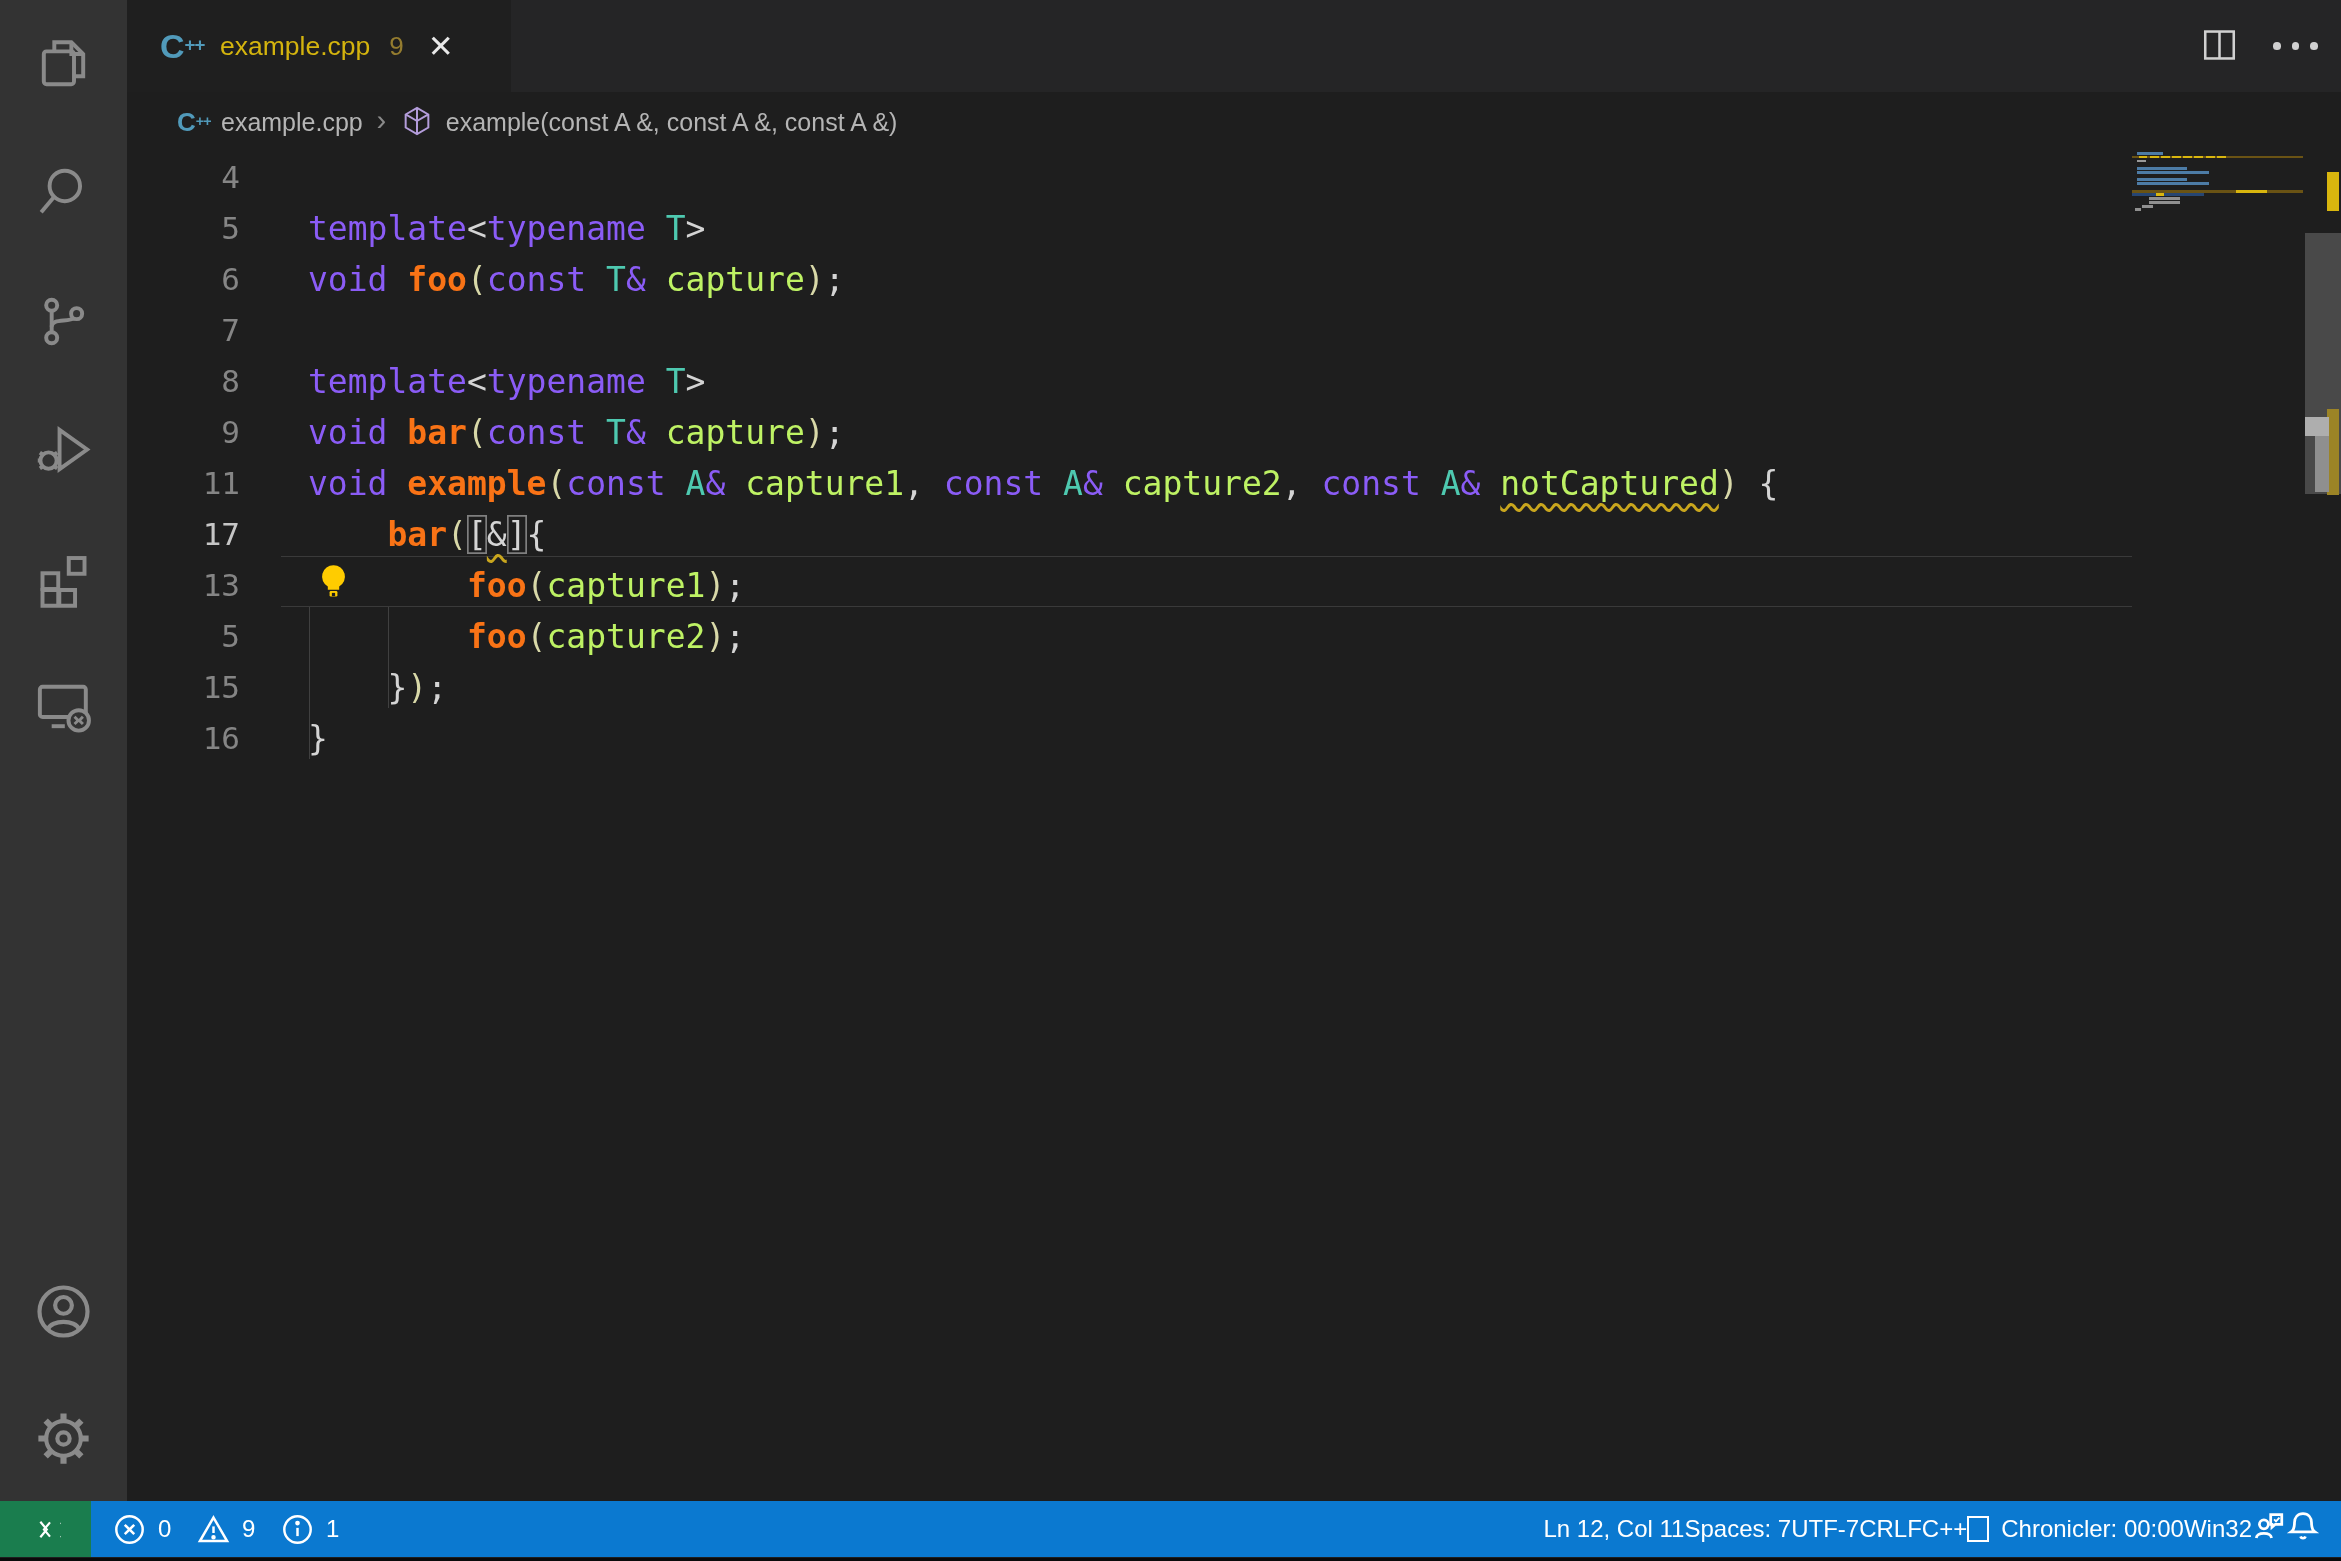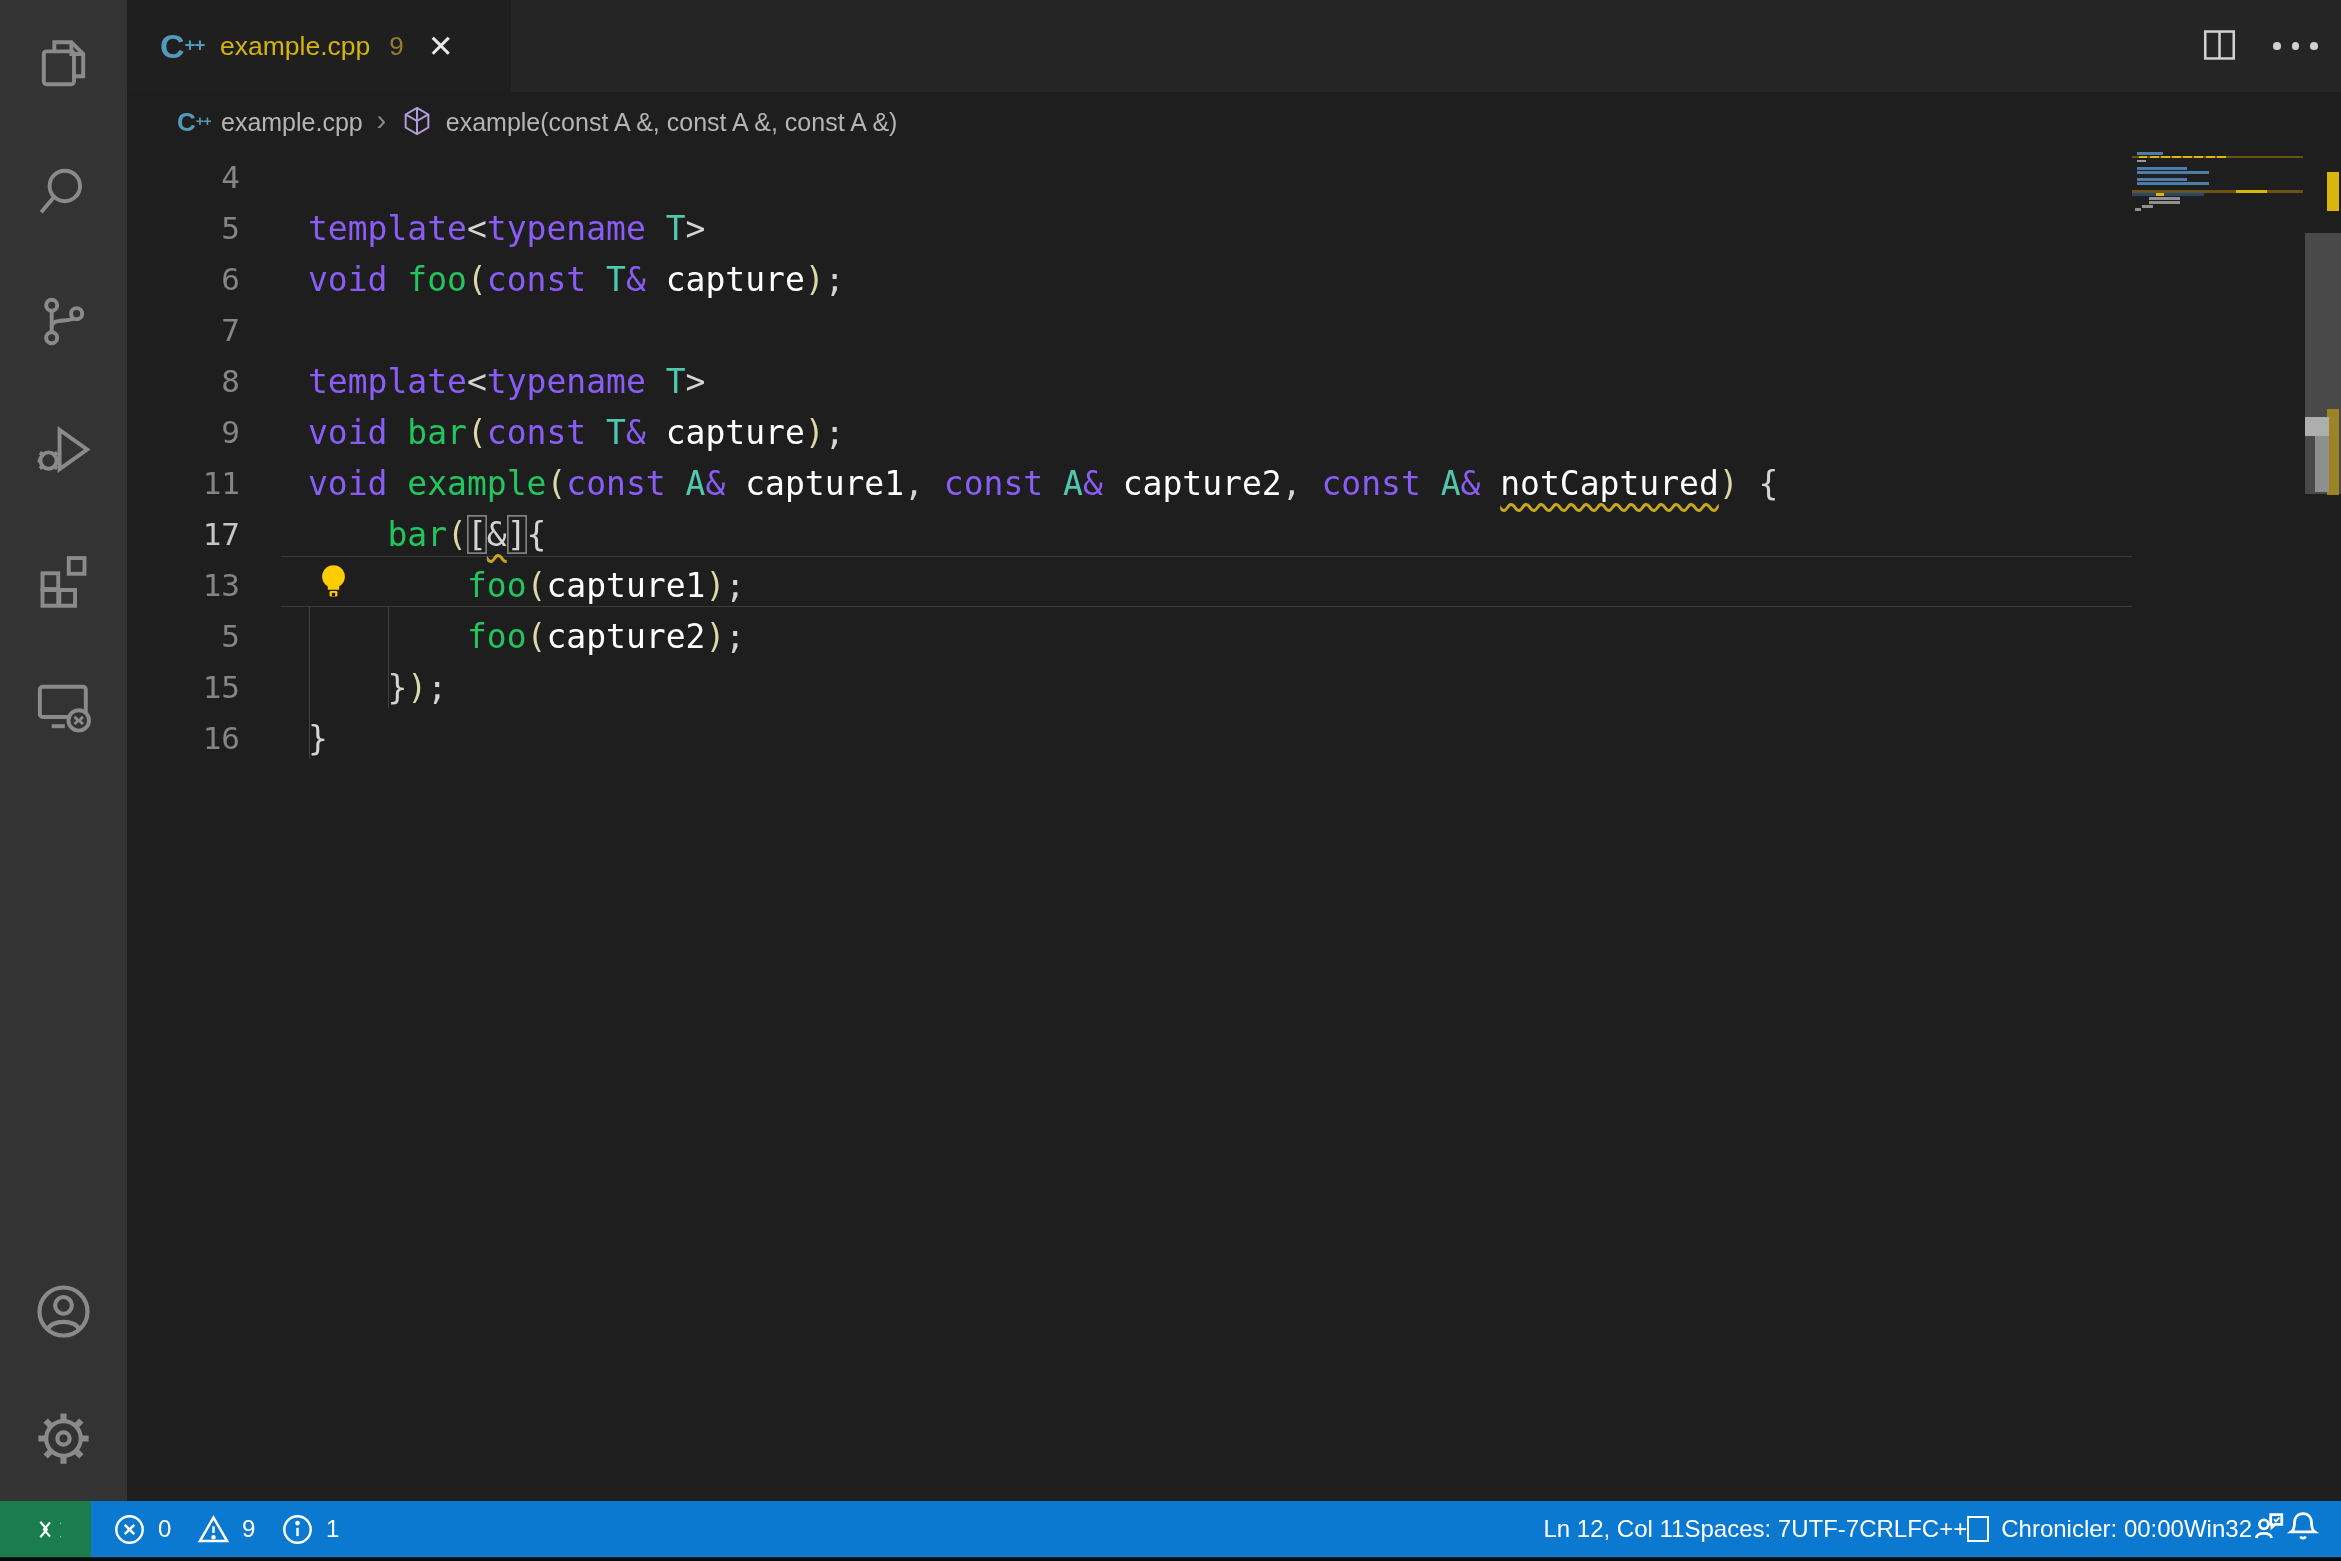--- a/index.html
+++ b/index.html
@@ -37,22 +37,22 @@
   
   #editor{left:127px;top:152px;width:2215px;height:1350px;background:#1e1e1e;
           font-family:"DejaVu Sans Mono","Liberation Mono",monospace;font-size:33px;}
   #cur-line{position:absolute;left:154px;top:404px;width:1851px;height:51px;border-top:1.7px solid #3a3a3a;border-bottom:1.7px solid #3a3a3a;box-sizing:border-box;}
   .guide{position:absolute;width:0;border-left:1.7px solid #404040;}
   #lines{position:absolute;left:0;top:0;right:211px;}
   .row{display:flex;height:51px;white-space:pre;}
   .ln{width:113px;text-align:right;color:#858585;font-size:31px;line-height:51px;flex:none;}
   .ln.cur{color:#c6c6c6;}
   .src{margin-left:68px;line-height:51px;}
-  .tk-k{color:#8b5cf6;} .tk-t{color:#4EC9B0;} .tk-f{color:#22c55e;}
-  .tk-v{color:#ffffff;text-align:center;} .tk-u{color:#d4d4d4;} .tk-n{color:#d8d8a8;} .tk-pl{color:#d4d4d4;}
+  .tk-k{color:#8b5cf6;} .tk-t{color:#4EC9B0;} .tk-f{color:#f97316;font-weight:bold;}
+  .tk-v{color:#bef264;text-align:center;} .tk-u{color:#d4d4d4;} .tk-n{color:#d8d8a8;} .tk-pl{color:#d4d4d4;}
   .sq{text-decoration:underline wavy #c9a61d 2.6px;text-underline-offset:7.7px;}
   .box{box-shadow:inset 0 0 0 1.7px #7f7f7f;}
   #lightbulb{position:absolute;left:187px;top:409px;width:39px;height:41px;}
 
   
   #minimap{position:absolute;left:2005px;top:0;width:171px;height:111px;}
   .mm-seg{position:absolute;height:2.6px;}
   #scrollbar{position:absolute;left:2178px;top:0;width:38px;height:1350px;}
   #sb-thumb{position:absolute;left:0;width:38px;background:rgba(110,110,110,0.55);}
   .sb-mark{position:absolute;}

